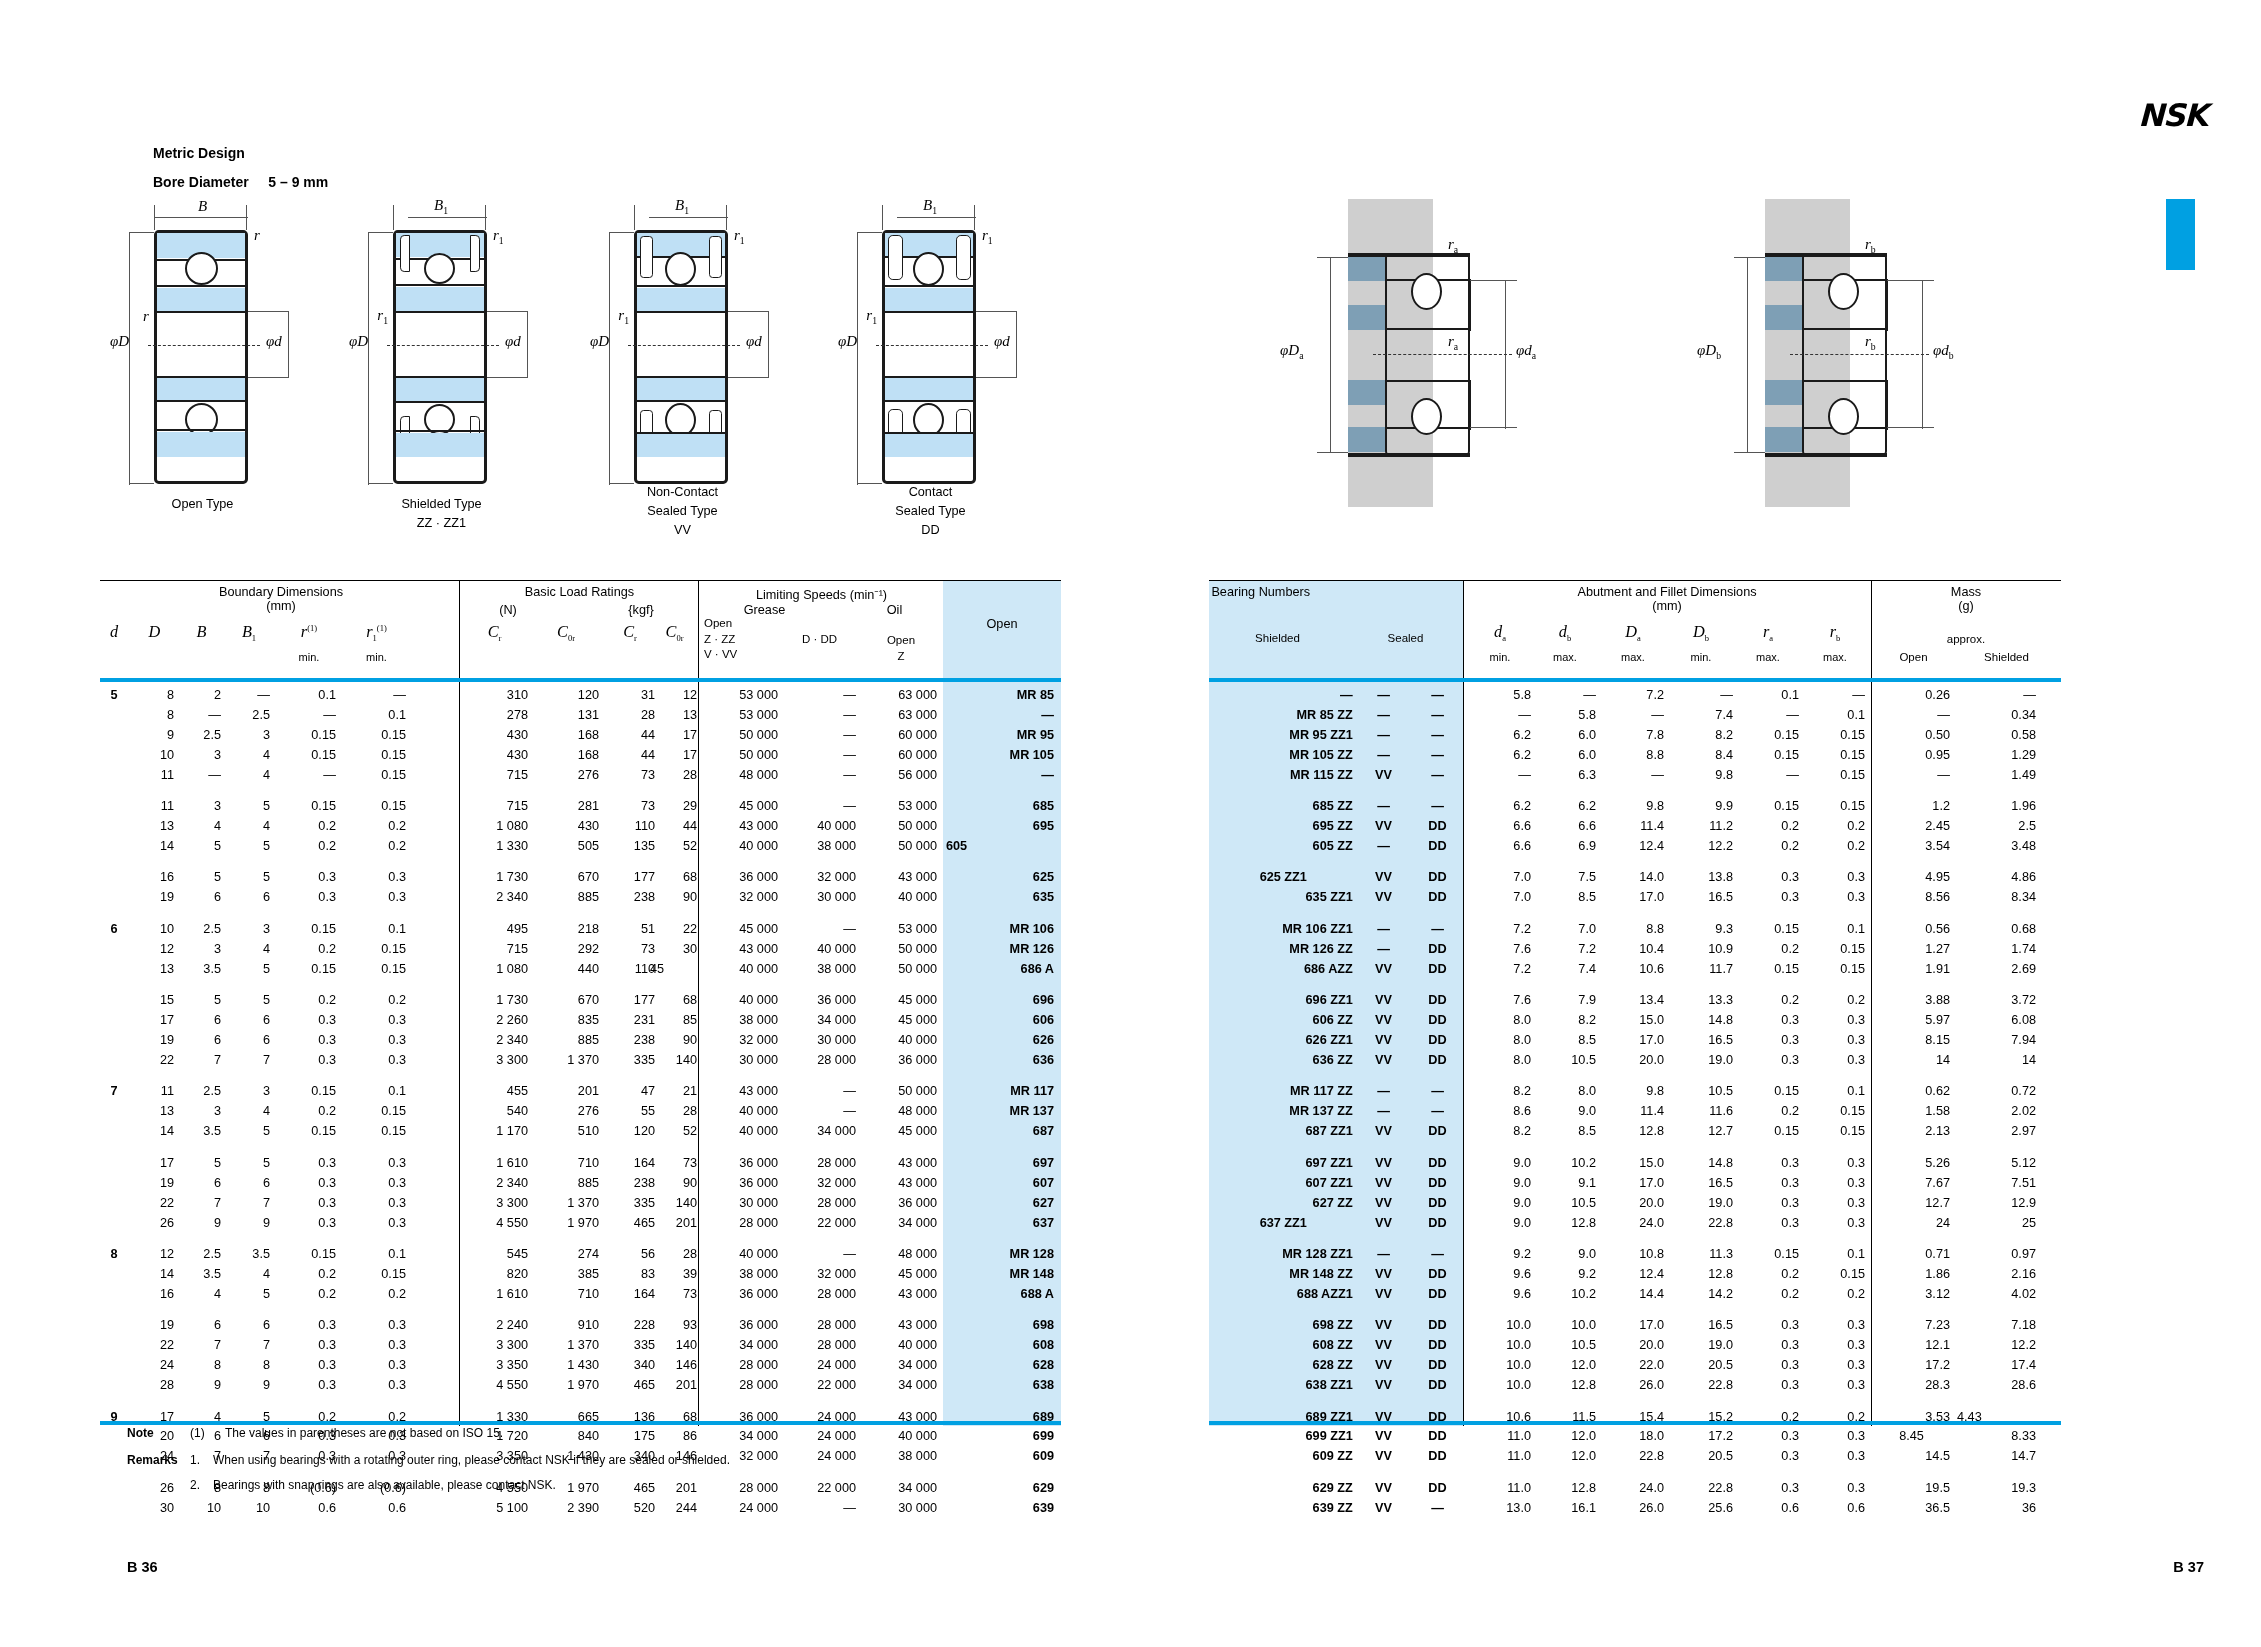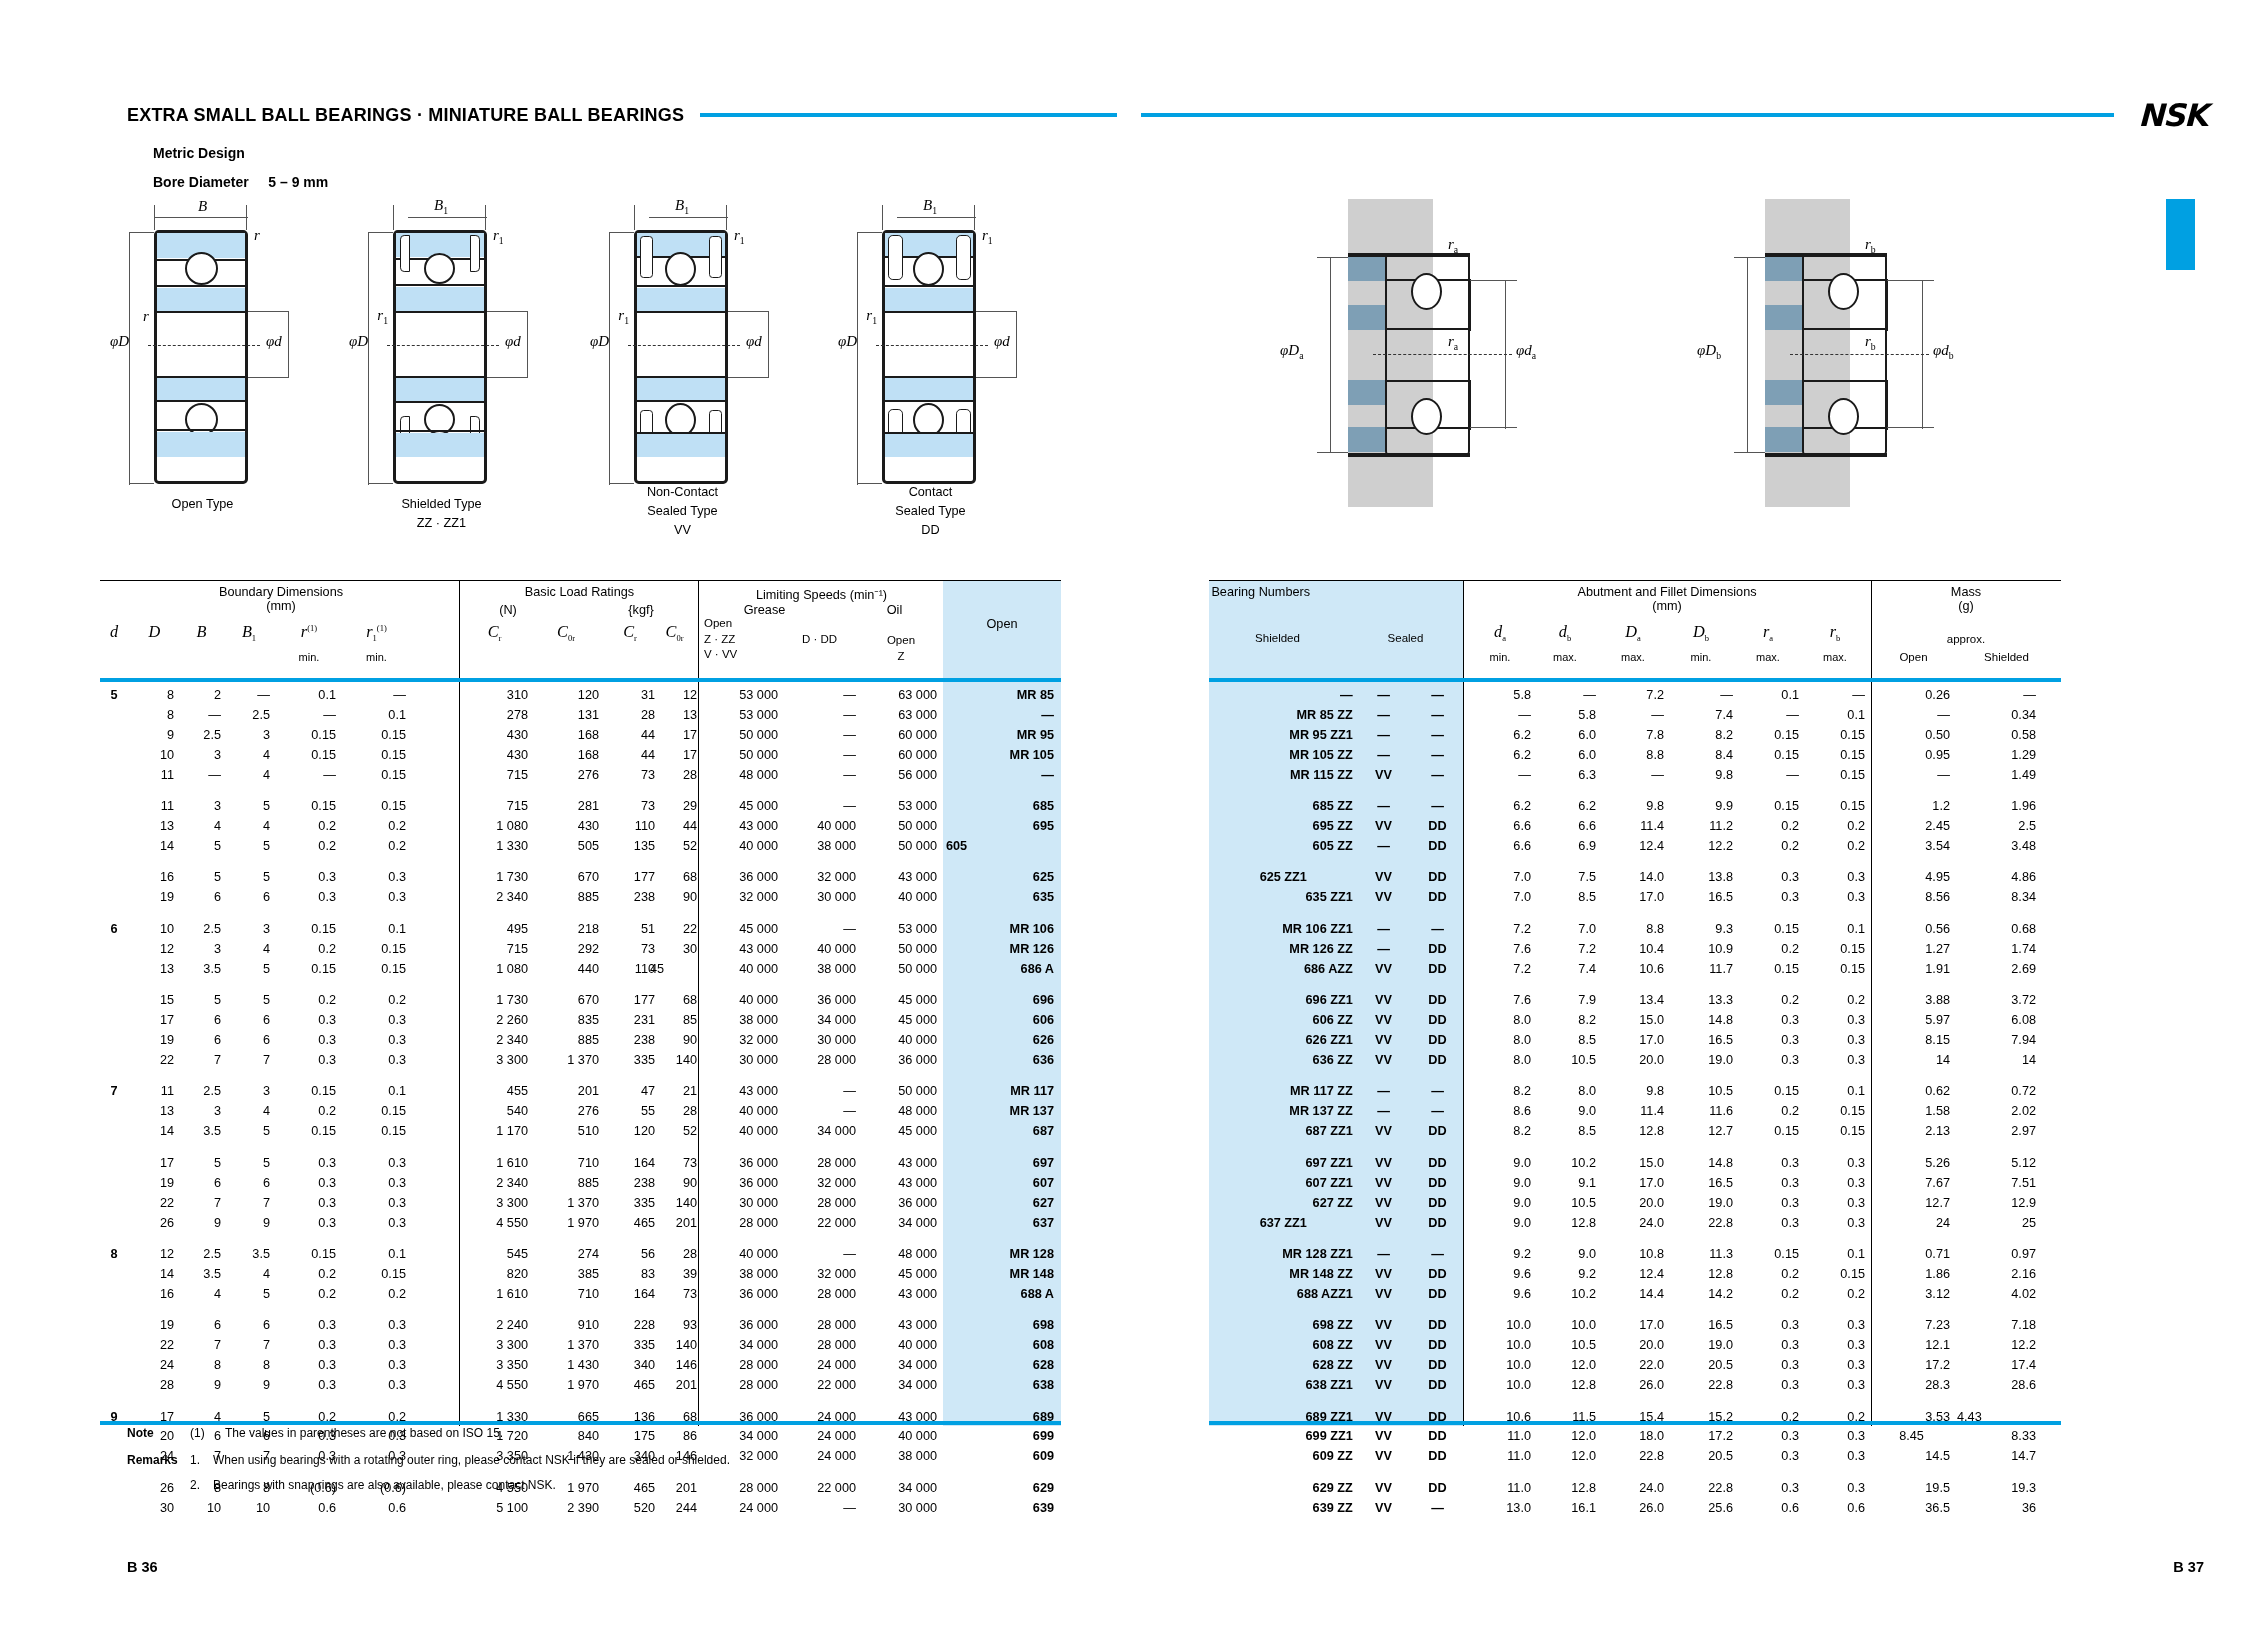--- a/index.html
+++ b/index.html
@@ -78,25 +78,20 @@
   .note-sup { width:35px; }
   .rm-num { width:23px; }
   #pg-left { position:absolute; left:127px; top:1559px; font-size:14.5px; font-weight:bold; }
   #pg-right { position:absolute; right:57px; top:1559px; font-size:14.5px; font-weight:bold; }
 </style>
 </head>
 <body>
 
 <div class="page">
 
-  <div id="page-title-row">
-    <div id="main-title">EXTRA SMALL BALL BEARINGS · MINIATURE BALL BEARINGS</div>
-    <div class="title-rule rule-a"></div>
-    <div class="title-rule rule-b"></div>
-  </div>
   <div id="nsk-logo">NSK</div>
   <div id="thumb-tab"></div>
   <div id="subtitle-1">Metric Design</div>
   <div id="subtitle-2">
     <span>Bore Diameter</span>
     <span class="bd-val">5 – 9 mm</span>
   </div>
 
   <div class="diagram" style="left:154px; top:205px; width:181px; height:302px;">
     <div class="dimlbl" style="left:44px; top:-7.3px;">B</div>

